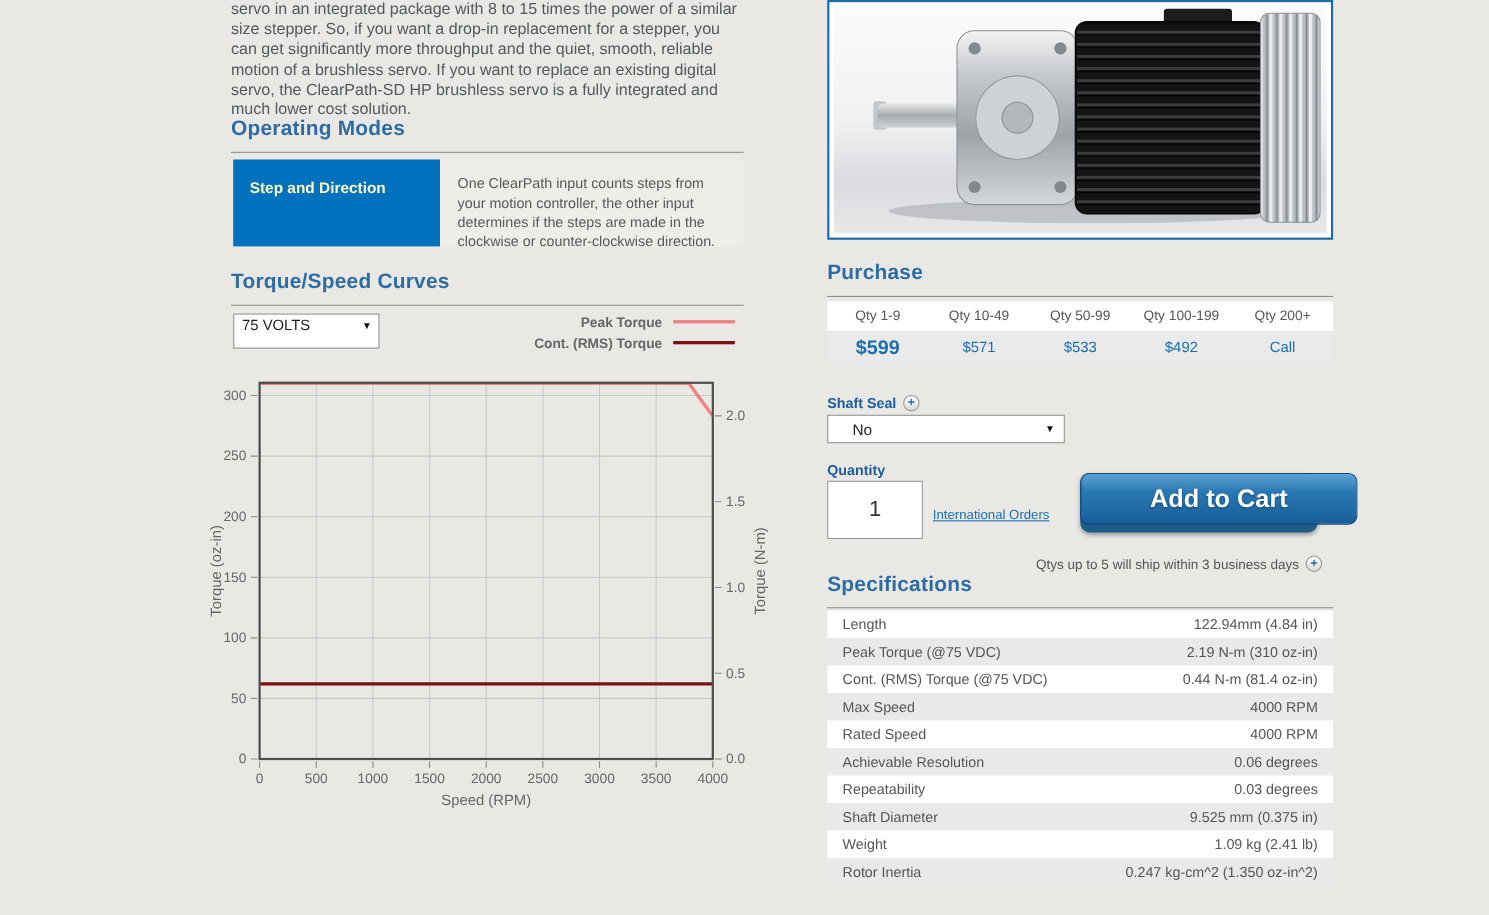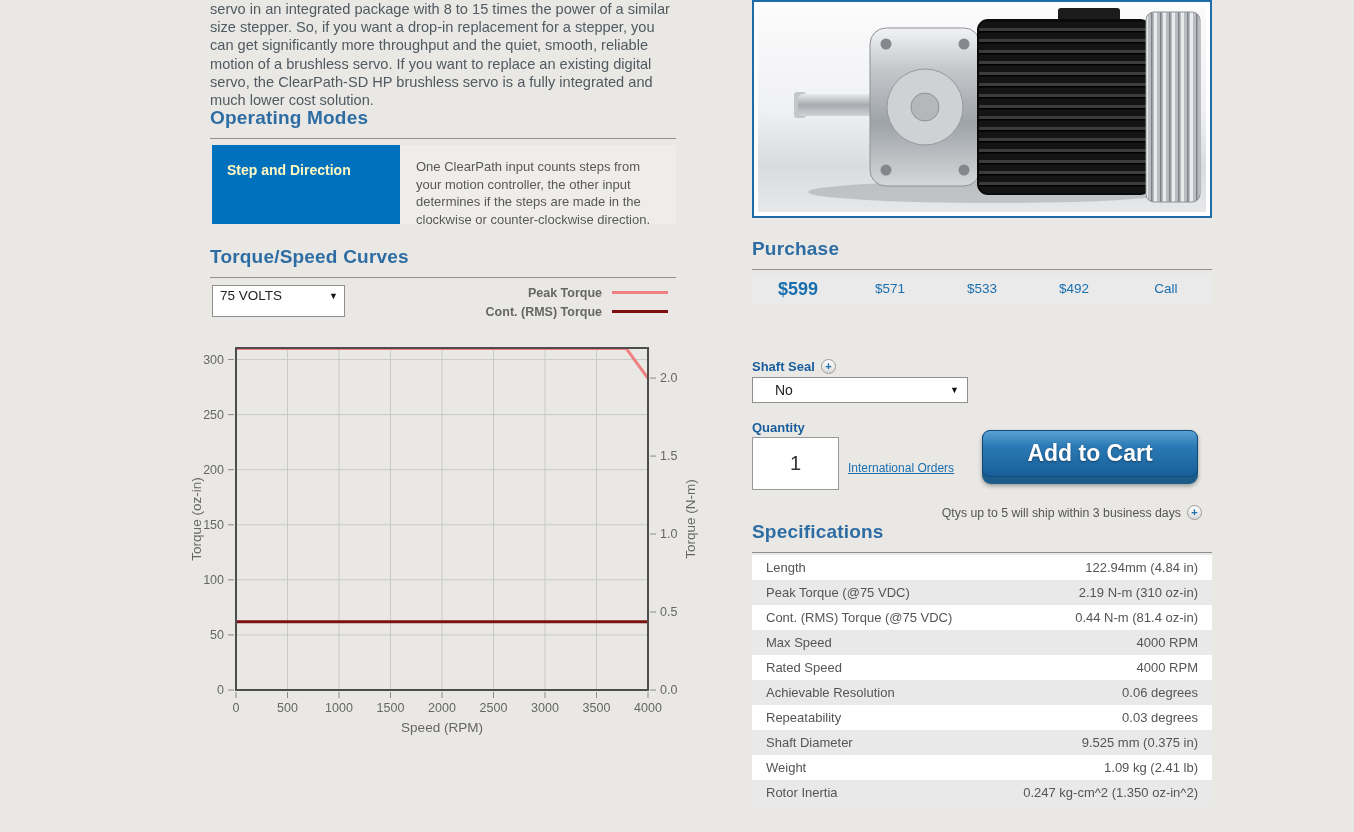--- a/index.html
+++ b/index.html
@@ -67,21 +67,21 @@
     font-size:14px; color:#222; cursor:default; }
   #shaft-select { top:377px; left:0; width:216px; height:26px; line-height:24px; padding:0 22px; }
   #shaft-select .caret { position:absolute; right:8px; top:0; font-size:9px; color:#111; line-height:25px; }
   #qty-label { top:420px; left:0; }
   #qty-input { position:absolute; top:437px; left:0; width:87px; height:53px;
     border:1px solid #999; background:#fff; font-size:20px; color:#333; text-align:center;
     font-family:"Liberation Sans", sans-serif; }
   #intl-link { top:461px; left:96px; font-size:12px; color:#1a6faf; text-decoration:underline; cursor:pointer; }
   .cart-wrap { top:430px; left:230px; width:216px; height:54px; background:#1c5c89;
     border-radius:9px; box-shadow:0 2px 4px rgba(0,0,0,.35); cursor:pointer; }
-  .cart-btn { width:216px; height:47px; border-radius:8px;
+  .cart-btn { width:252px; height:47px; border-radius:8px;
     background:linear-gradient(180deg,#5aa2d4 0%,#2a79b4 35%,#175f9a 100%);
     border:1px solid #11497a; color:#fff; font-size:23px; font-weight:700;
     text-align:center; line-height:45px; text-shadow:0 1px 2px rgba(0,0,0,.4); }
   .ship-note { top:505px; right:10px; display:flex; align-items:center; gap:6px;
     font-size:12.3px; color:#555; }
 
   
   #h-specs { top:521px; }
   .spec-table { top:555px; left:0; width:460px; }
   .spec-row { height:25px; display:flex; justify-content:space-between; align-items:center;
@@ -234,20 +234,27 @@
           <rect x="220" y="14" width="172" height="174" rx="10" fill="url(#fins)"></rect>
           <rect x="220" y="14" width="172" height="174" rx="10" fill="none" stroke="#0a0a0a" stroke-width="2"></rect>
           <rect x="388" y="6" width="54" height="190" rx="8" fill="url(#vfins)" stroke="#8d9196"></rect>
         </svg>
       </div>
     </div>
 
     <h2 id="h-purchase" class="sec abs">Purchase</h2>
 
     <div class="price-table abs">
+      <div class="pt-header">
+        <div class="pt-cell">Qty 1-9</div>
+        <div class="pt-cell">Qty 10-49</div>
+        <div class="pt-cell">Qty 50-99</div>
+        <div class="pt-cell">Qty 100-199</div>
+        <div class="pt-cell">Qty 200+</div>
+      </div>
       <div class="pt-row">
         <div class="pt-cell big">$599</div>
         <div class="pt-cell">$571</div>
         <div class="pt-cell">$533</div>
         <div class="pt-cell">$492</div>
         <div class="pt-cell">Call</div>
       </div>
     </div>
 
     <div id="shaft-label" class="opt-label abs">

